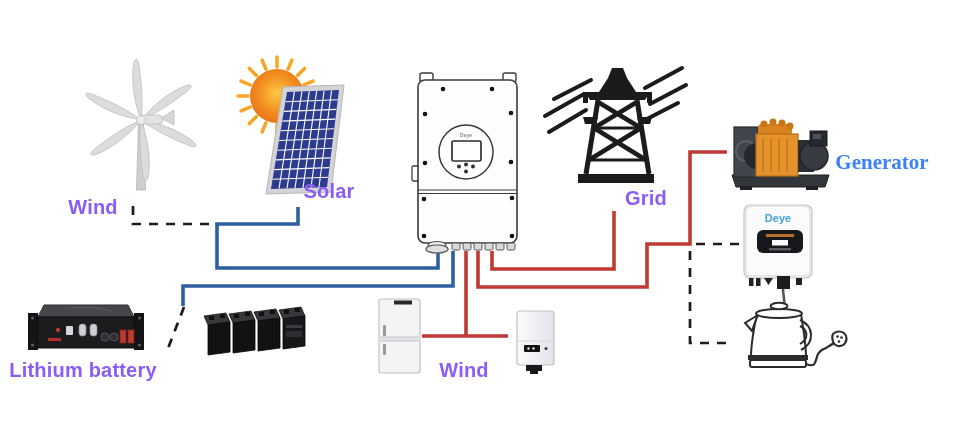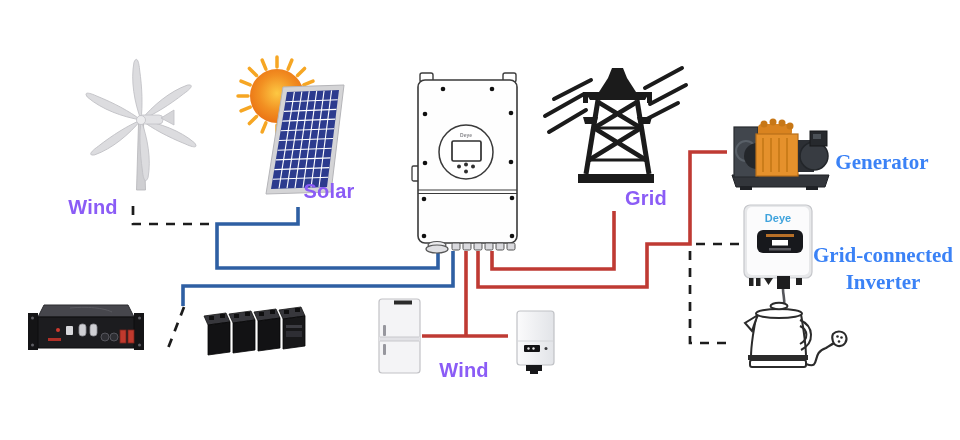--- a/index.html
+++ b/index.html
@@ -304,19 +304,16 @@
     <circle cx="546" cy="348.5" r="1.5" fill="#3a3a3e"></circle>
     <rect x="526" y="365" width="16" height="6" fill="#17181a"></rect>
     <rect x="530" y="371" width="8" height="3" fill="#17181a"></rect>
   </g>
 </svg>
 
 <div class="lbl" style="left:93px;top:196px">Wind</div>
 <div class="lbl" style="left:329px;top:180px">Solar</div>
 <div class="lbl" style="left:646px;top:187px">Grid</div>
 <div class="lbl" style="left:464px;top:359px">Wind</div>
+<div class="lbl" style="left:83px;top:359px">Lithium battery</div>
 <div class="lbl-serif" style="left:882px;top:149px">Generator</div>
-<div class="lbl-serif" style="left:883px;top:242px">
-  <div>Grid-connected</div>
-  <div>Inverter</div>
+
 </div>
 
-</div>
-
 </body></html>

